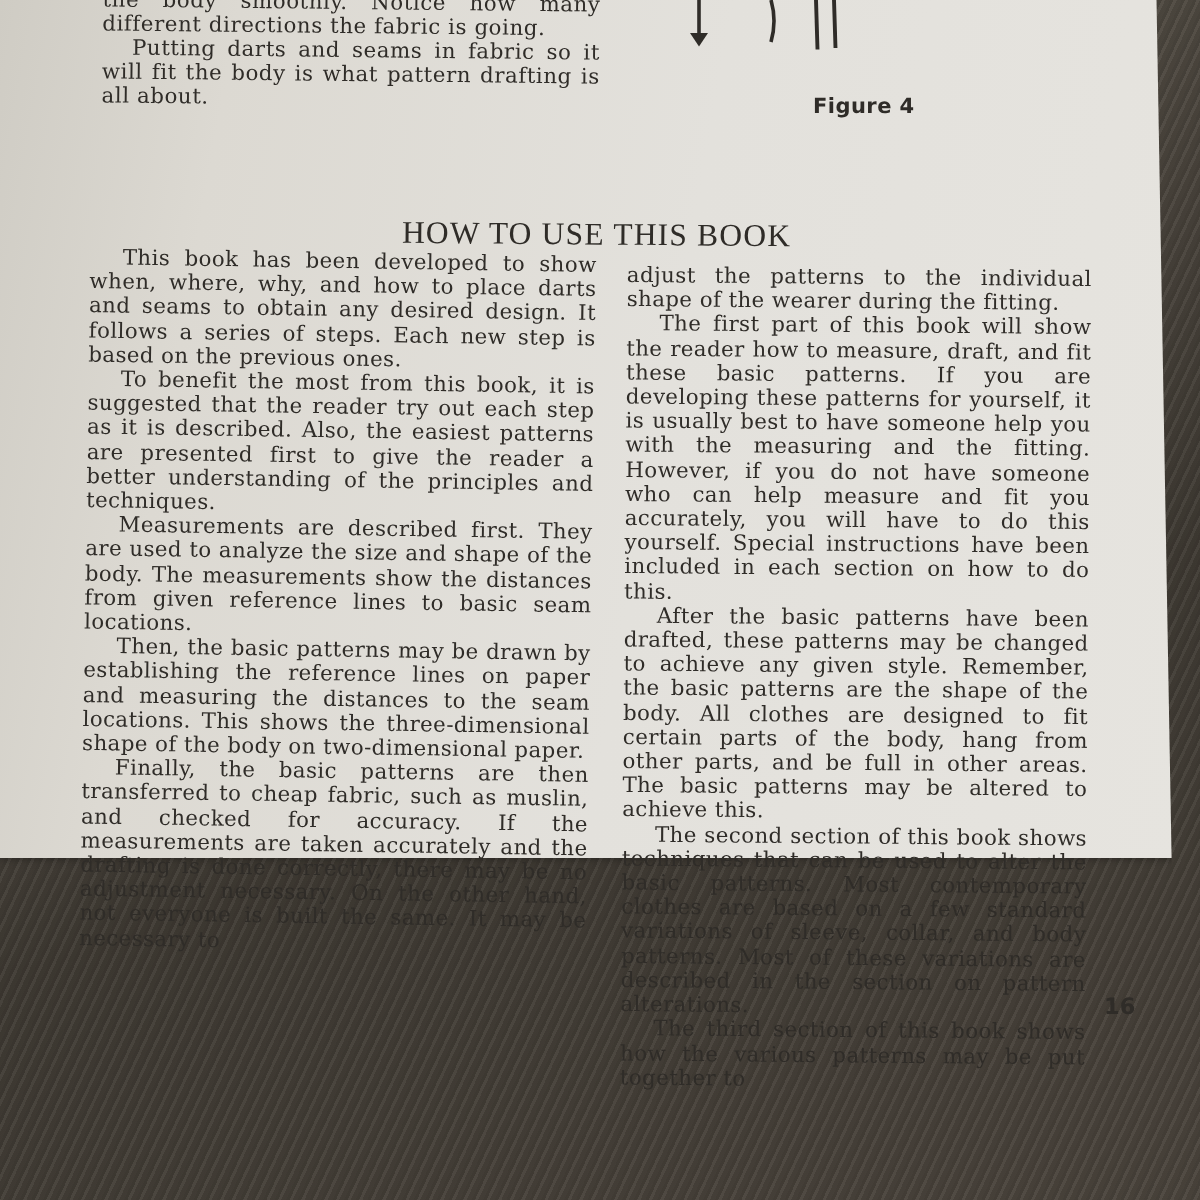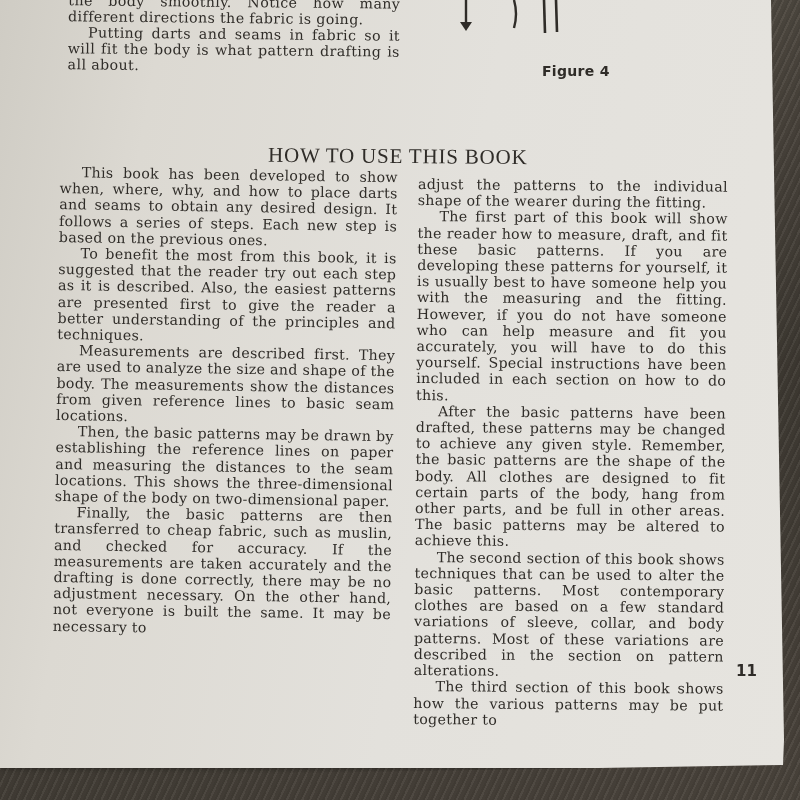--- a/index.html
+++ b/index.html
@@ -19,21 +19,21 @@
     inset: 0;
     background:
       repeating-linear-gradient(115deg, rgba(0,0,0,0.10) 0 2px, rgba(255,255,255,0.04) 2px 4px, rgba(0,0,0,0.06) 4px 7px),
       linear-gradient(160deg, #5a544b 0%, #3f3a33 60%, #4b453d 100%);
   }
   .page {
     position: absolute;
     left: 0;
     top: 0;
     width: 790px;
-    height: 768px;
+    height: 572px;
     background: linear-gradient(100deg, #cfccc4 0%, #dcd9d2 18%, #e3e1dc 55%, #e6e4df 100%);
     clip-path: polygon(0 0, 738px 0, 771px 0, 784px 740px, 783px 765px, 0 778px);
     box-shadow: 0 0 6px rgba(0,0,0,0.4);
   }
   .ink { color: #2f2c28; }
 
   .top-text {
     position: absolute;
     left: 68px;
     top: -6px;
@@ -142,14 +142,14 @@
   </div>
 
   <div class="col col-right">
     <p class="cont">adjust the patterns to the individual shape of the wearer during the fitting.</p>
     <p>The first part of this book will show the reader how to measure, draft, and fit these basic patterns. If you are developing these patterns for yourself, it is usually best to have someone help you with the measuring and the fitting. However, if you do not have someone who can help measure and fit you accurately, you will have to do this yourself. Special instructions have been included in each section on how to do this.</p>
     <p>After the basic patterns have been drafted, these patterns may be changed to achieve any given style. Remember, the basic patterns are the shape of the body. All clothes are designed to fit certain parts of the body, hang from other parts, and be full in other areas. The basic patterns may be altered to achieve this.</p>
     <p>The second section of this book shows techniques that can be used to alter the basic patterns. Most contemporary clothes are based on a few standard variations of sleeve, collar, and body patterns. Most of these variations are described in the section on pattern alterations.</p>
     <p>The third section of this book shows how the various patterns may be put together to</p>
   </div>
 
-  <div class="page-number">11</div>
+  <div class="page-number">16</div>
 </div>
 
 </body></html>

